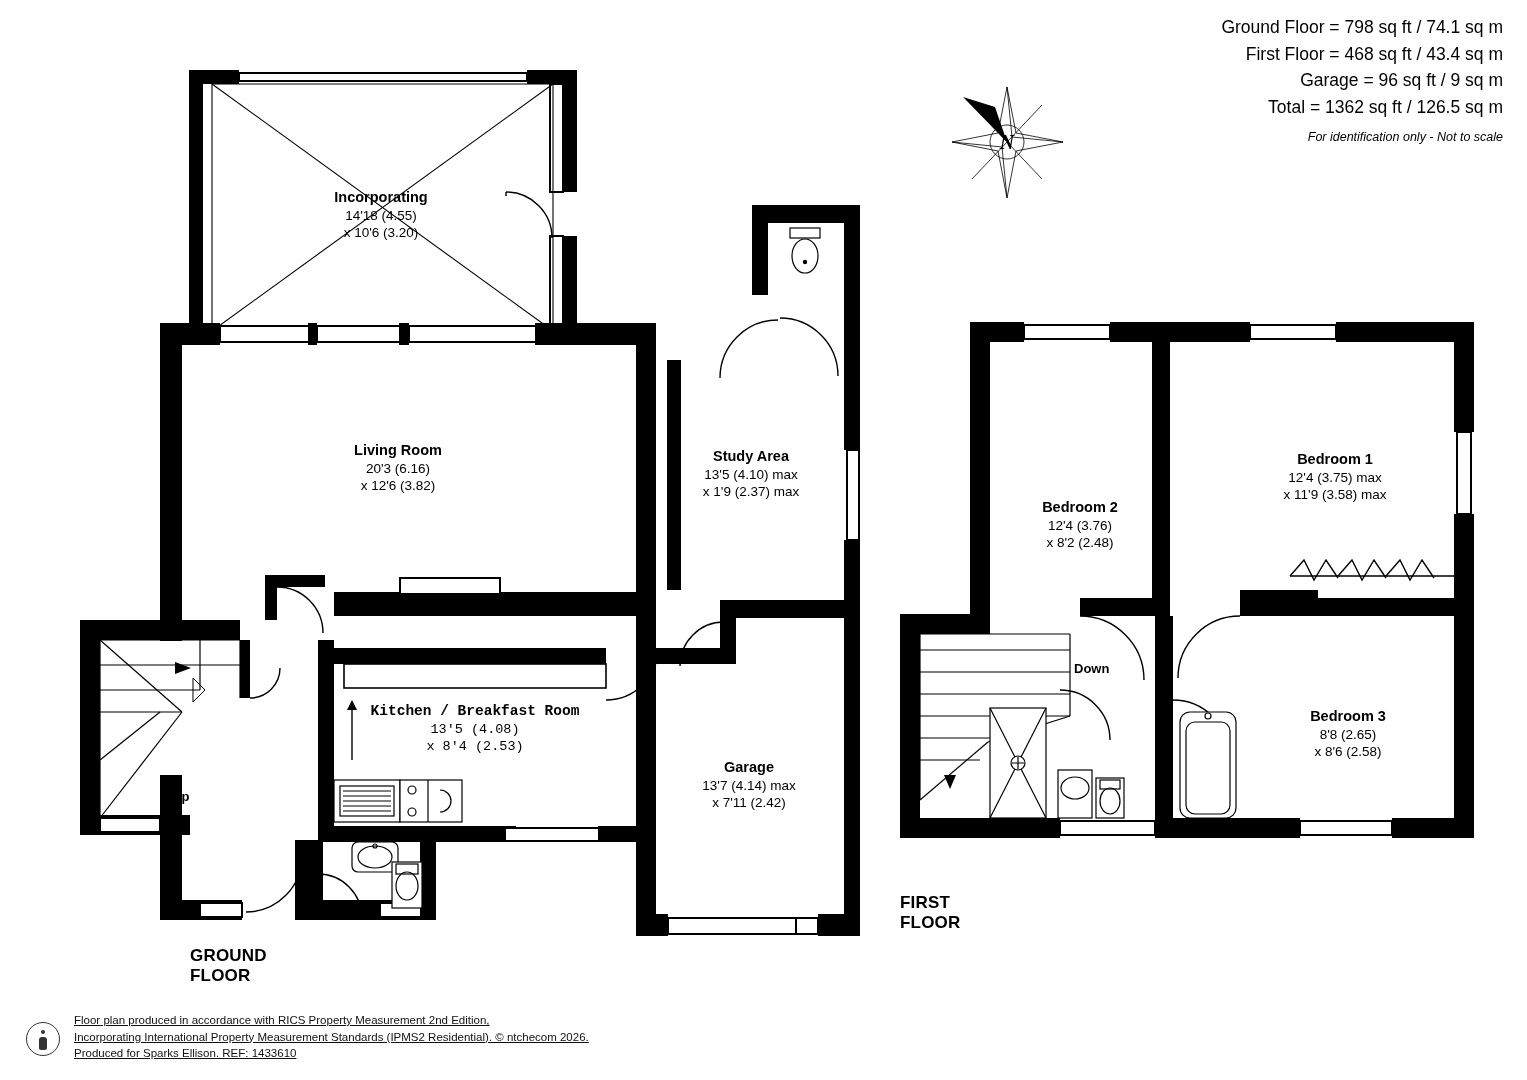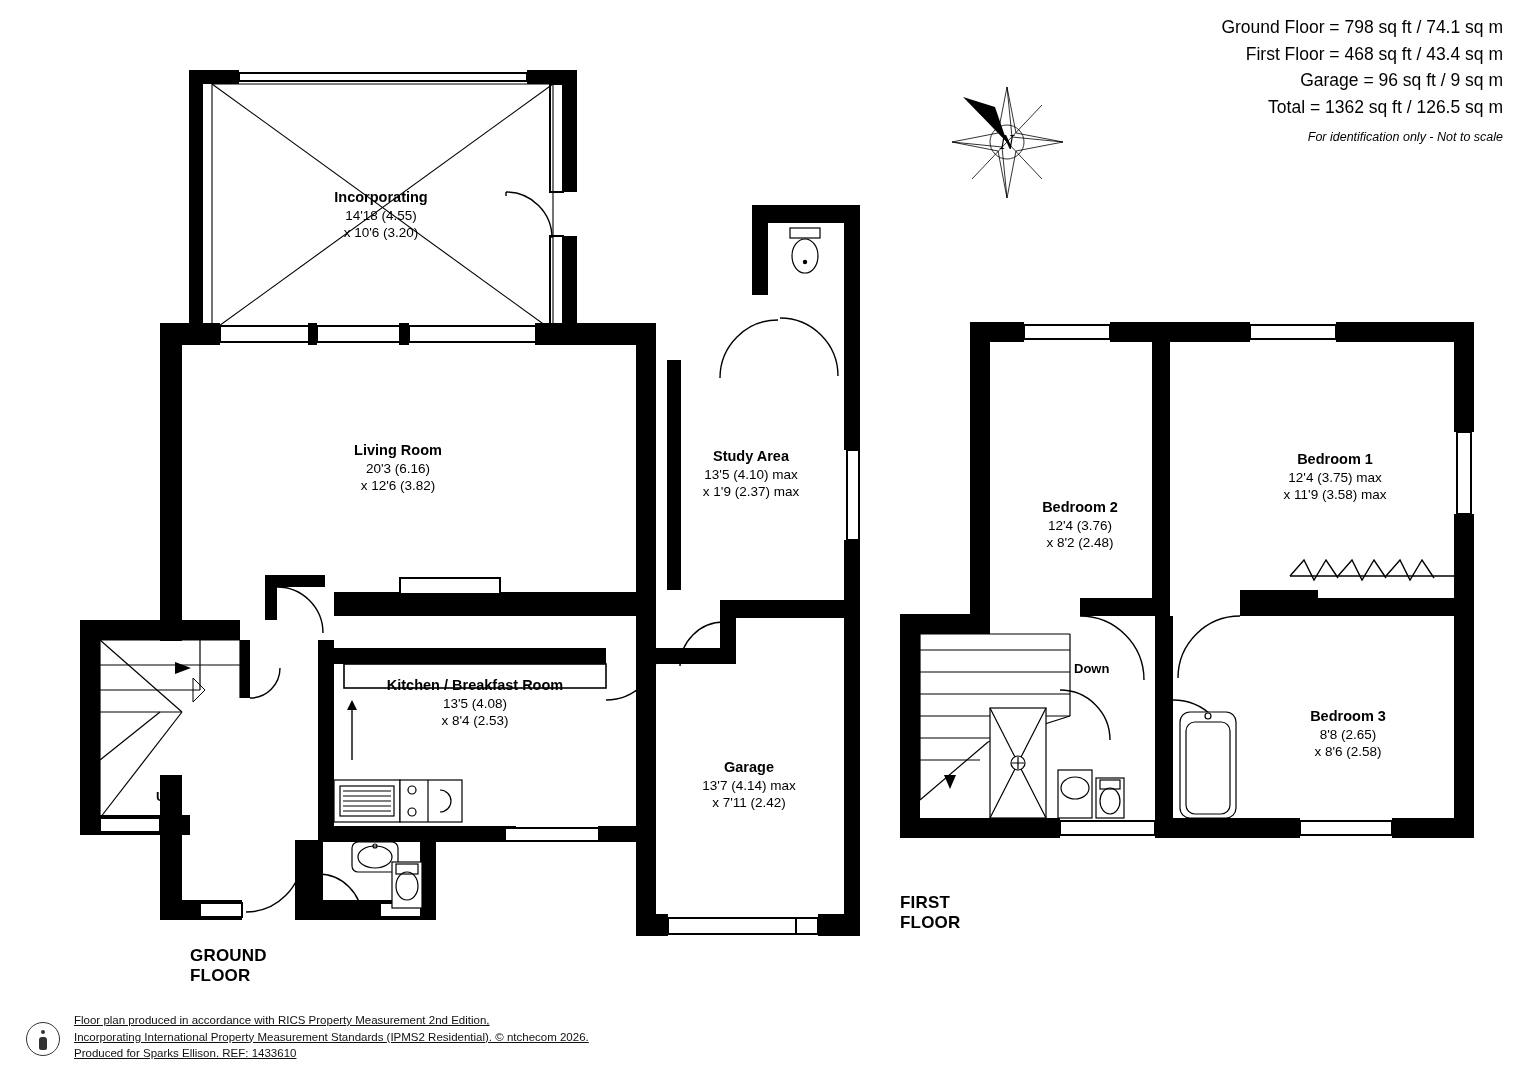--- a/index.html
+++ b/index.html
@@ -296,33 +296,33 @@
       <div class="dim">20'3 (6.16)</div>
       <div class="dim">x 12'6 (3.82)</div>
     </div>
 
     <div class="room-label" style="left:640px; top:447px; width:222px;">
       <div class="name">Study Area</div>
       <div class="dim">13'5 (4.10) max</div>
       <div class="dim">x 1'9 (2.37) max</div>
     </div>
 
-    <div class="room-label" style="left:330px; top:676px; width:290px;">
+    <div class="room-label" style="left:330px; top:702px; width:290px;font-family:Liberation Mono, monospace;">
       <div class="name">Kitchen / Breakfast Room</div>
       <div class="dim">13'5 (4.08)</div>
       <div class="dim">x 8'4 (2.53)</div>
     </div>
 
     <div class="room-label" style="left:638px; top:758px; width:222px;">
       <div class="name">Garage</div>
       <div class="dim">13'7 (4.14) max</div>
       <div class="dim">x 7'11 (2.42)</div>
     </div>
 
-    <div class="up-label" style="left:156px; top:789px;">Up</div>
+    <div class="up-label" style="left:172px; top:789px;">Up</div>
 
     <div class="floor-title" style="left:190px; top:946px;">GROUND FLOOR</div>
   </div>
 
   <div class="abs" style="left:0; top:0;">
     <svg class="ov" width="1527" height="1080" viewBox="0 0 1527 1080">
       <g fill="#000" stroke="none">
 
         <rect x="972" y="322" width="52" height="20"></rect>
         <rect x="1024" y="325" width="86" height="14" fill="#fff" stroke="#000" stroke-width="2"></rect>

